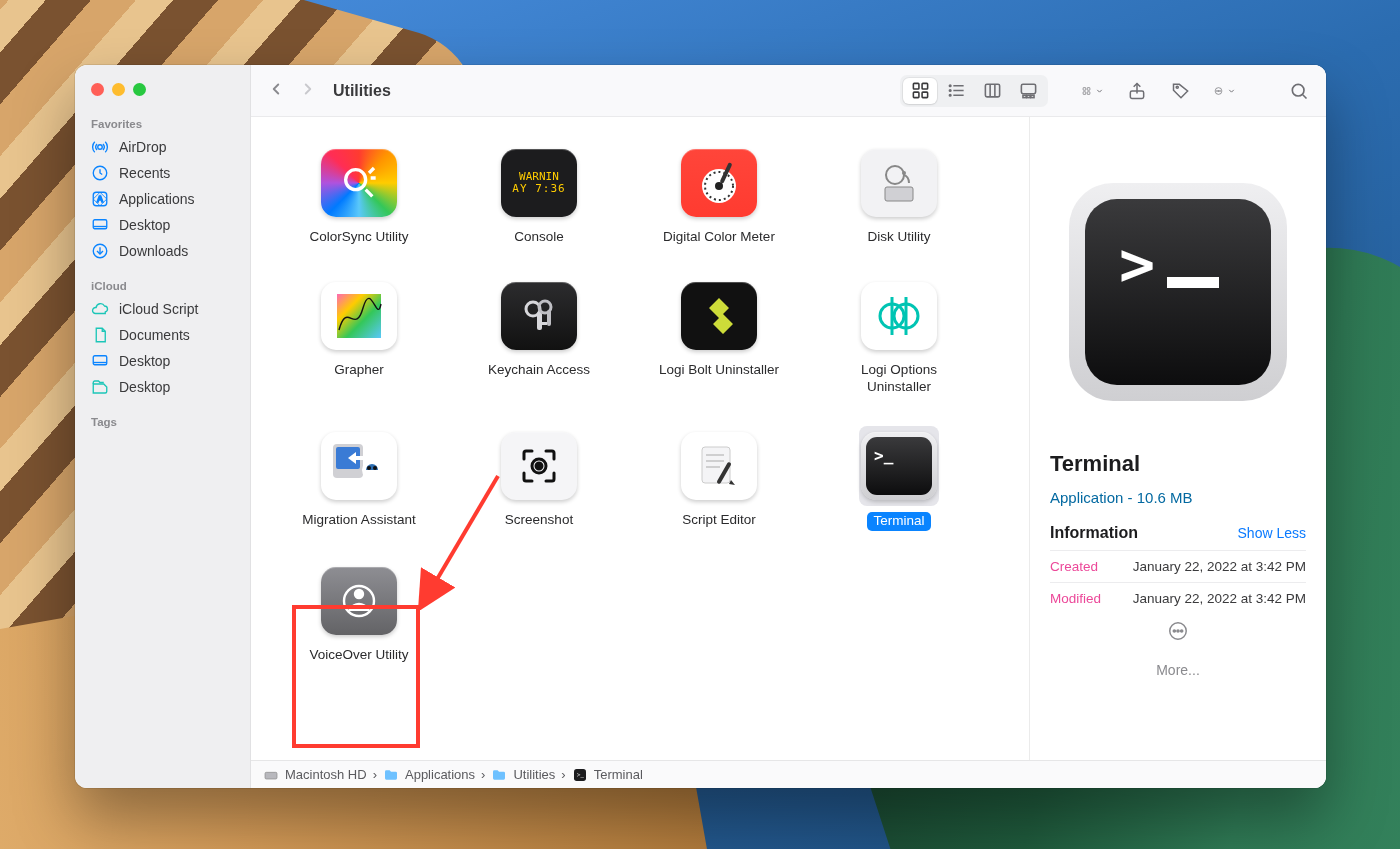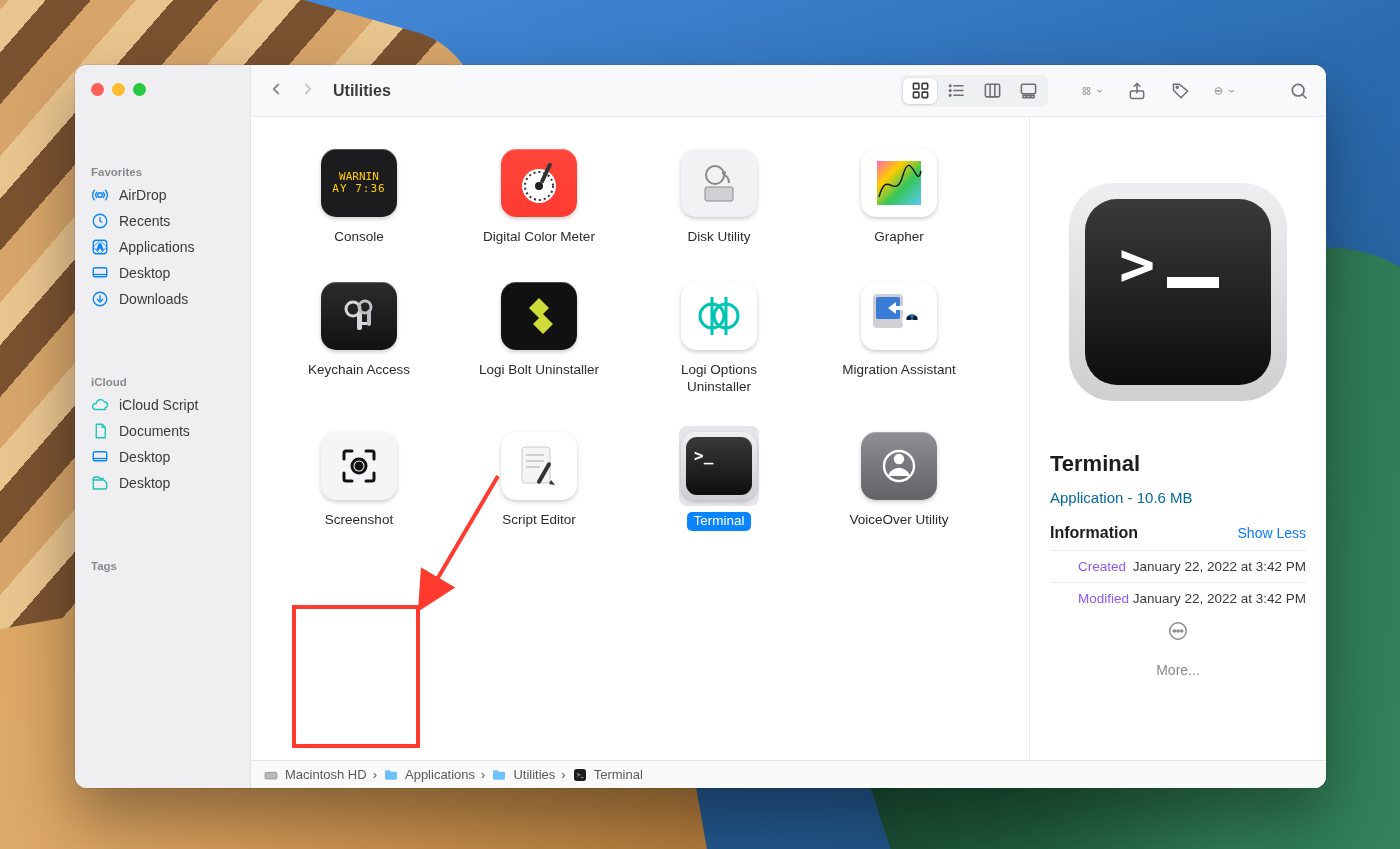--- a/index.html
+++ b/index.html
@@ -54,21 +54,20 @@
   }
   .traffic-lights {
     display: flex; gap: 8px; padding: 4px 0 16px 16px;
   }
   .tl { width: 13px; height: 13px; border-radius: 50%; }
   .tl.red { background:#ff5f57; } .tl.yellow{background:#febc2e;} .tl.green{background:#28c840;}
 
   .sb-section-title {
     font-size: 11.5px; color: #8a8a8e; font-weight: 600;
     padding: 6px 16px 4px;
-    margin-top: 48px;
   }
   .sb-item {
     display: flex; align-items: center; gap: 10px;
     padding: 4px 12px 4px 16px;
     font-size: 14px; color: #3a3a3c; cursor: default;
   }
   .sb-item .ic { width: 18px; height: 18px; color:#0a84ff; display:flex; align-items:center; justify-content:center; }
   .sb-item .ic svg { width:18px; height:18px; }
 
   .main {
@@ -131,21 +130,21 @@
   .preview-icon {
     align-self: center; margin-top: 36px; margin-bottom: 40px;
   }
   .pv-title { font-size: 22px; font-weight: 700; color:#1c1c1e; }
   .pv-sub  { font-size: 15px; color:#0369a1; margin-top:12px; }
   .pv-section-row { display:flex; justify-content:space-between; align-items:baseline; margin-top:18px;}
   .pv-section-title { font-size: 16px; font-weight:700; color:#1c1c1e;}
   .pv-link { font-size:14px; color:#0a7aff; cursor:default;}
   .pv-row { display:flex; justify-content:space-between; font-size:13.5px; padding:8px 0; border-top:1px solid #ececee;}
   .pv-row:first-of-type { border-top:1px solid #ececee; margin-top:8px;}
-  .pv-key { color:#8b5cf6;margin-left:28px; }
+  .pv-key { color:#ec4899; }
   .pv-val { color:#3a3a3c; }
   .pv-more { text-align:center; color:#8a8a8e; font-size:14px; margin-top:20px; }
   .pv-more-ic { display:flex; justify-content:center; margin-top:6px; color:#8a8a8e;}
 
   
   .path-bar {
     height: 28px; flex: 0 0 28px;
     border-top: 1px solid rgba(0,0,0,0.08);
     display:flex; align-items:center; gap:8px;
     padding: 0 12px;
@@ -369,20 +368,33 @@
               <circle cx="11" cy="11" r="7"></circle>
               <line x1="21" y1="21" x2="16.5" y2="16.5"></line>
             </svg>
         </div>
       </div>
     </div>
 
     <div class="content-split">
       <div class="icon-area">
         <div class="icon-grid" id="icon-grid">
+            <div class="file-item">
+              <div class="icon-wrap">
+                <div class="app-tile" style="background:conic-gradient(#ff3b30,#ff9500,#ffcc00,#34c759,#5ac8fa,#007aff,#af52de,#ff2d55,#ff3b30);">
+                  <svg width="40" height="40" viewBox="0 0 24 24" fill="none" stroke="#fff" stroke-width="2">
+                    <circle cx="10" cy="10" r="6"></circle>
+                    <path d="M20 20l-4-4"></path>
+                    <path d="M18 6l3-3"></path>
+                    <path d="M19 9l3 0"></path>
+                  </svg>
+                </div>
+              </div>
+              <div class="file-label"><span>ColorSync Utility</span></div>
+            </div>
             <div class="file-item">
               <div class="icon-wrap">
                 <div class="app-tile" style="background:#1c1c1e;border-radius:15px;display:flex;align-items:center;justify-content:center;">
                   <div style="font-family:Menlo,monospace;font-size:11px;color:#ffcc00;line-height:1.1;text-align:center;">WARNIN<br><span style="letter-spacing:1px">AY 7:36</span></div>
                 </div>
               </div>
               <div class="file-label"><span>Console</span></div>
             </div>
             <div class="file-item">
               <div class="icon-wrap">

